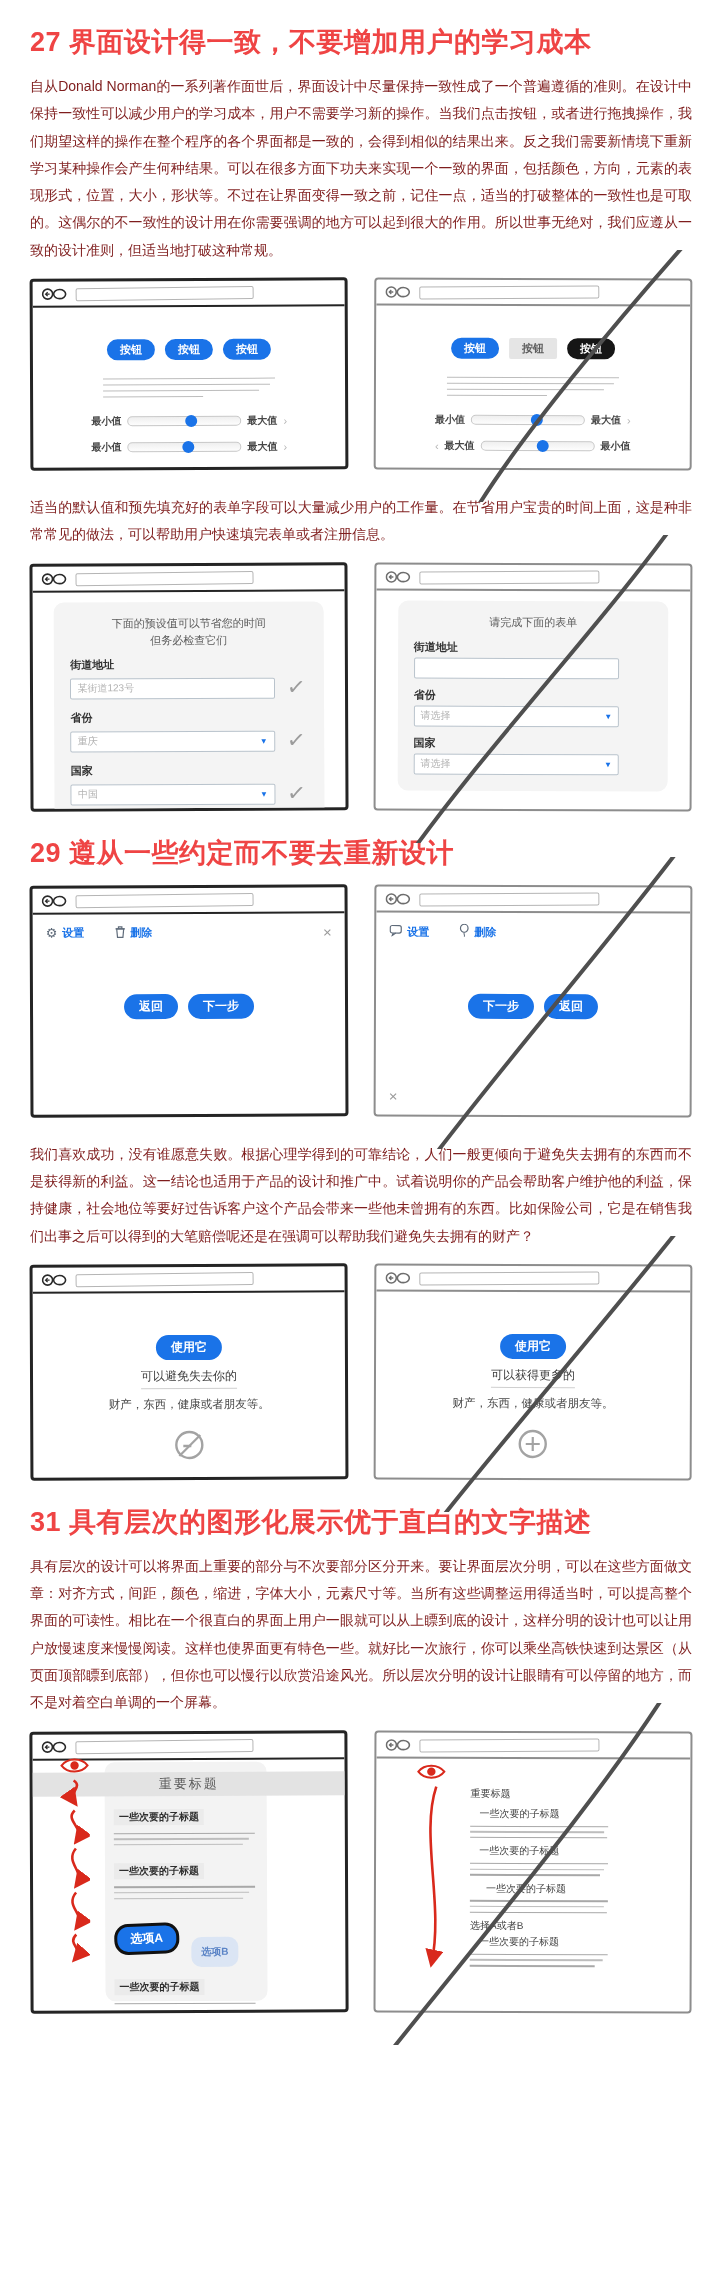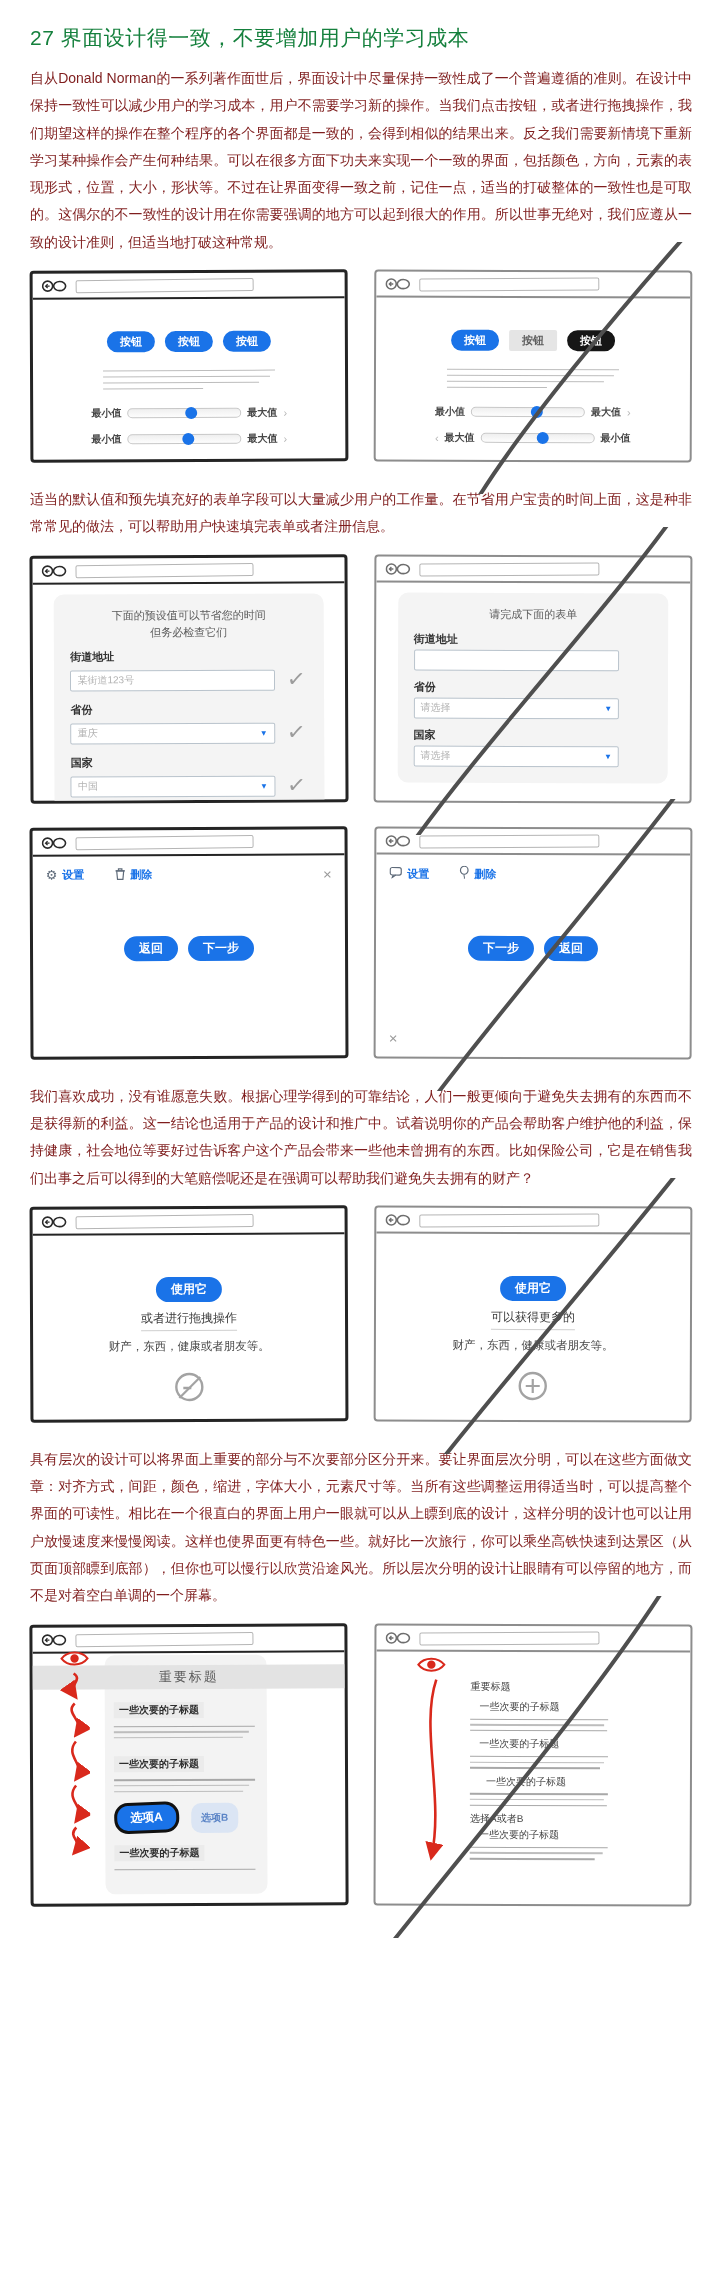--- a/index.html
+++ b/index.html
@@ -1,18 +1,18 @@
 <!DOCTYPE html>
 <html><head>
 <meta charset="utf-8">
 <style>
   html,body{margin:0;padding:0;background:#fff;}
   body{width:720px;font-family:"Liberation Sans","DejaVu Sans",sans-serif;color:#3c3c3c;}
   .page{box-sizing:border-box;width:720px;padding:22px 28px 30px 30px;}
-  .sec-heading{font-size:21px;font-weight:400;color:#15803d;margin:24px 0 13px;letter-spacing:.5px;}
+  .sec-heading{font-size:27px;font-weight:700;color:#ef4444;margin:24px 0 13px;letter-spacing:.5px;}
   .sec-heading.first{margin-top:2px;}
   .sec-body{font-size:14px;line-height:1.95;color:#7f1d1d;text-align:justify;margin:0 0 12px;}
 
   .fig-row{display:flex;gap:26px;margin:14px 0 24px;}
   .figwrap{position:relative;flex:1;}
   .fig{position:relative;box-sizing:border-box;height:100%;background:#fff;border:3px solid #242424;border-radius:4px;transform:rotate(-0.25deg);overflow:hidden;}
   .fig.bad{border:2px solid #8d8d8d;transform:rotate(0.2deg);}
   .h192{height:192px;} .h248{height:248px;} .h232{height:232px;} .h216{height:216px;} .h282{height:282px;}
 
   .chrome{height:24px;border-bottom:2.5px solid #242424;display:flex;align-items:center;gap:8px;padding:0 9px;}
@@ -63,21 +63,21 @@
   .f31-stage{position:relative;height:calc(100% - 27px);}
   .f31-panel{position:absolute;top:2px;bottom:8px;left:23%;width:52%;background:#f3f3f3;border-radius:10px;}
   .f31-band{position:absolute;top:12px;left:0;right:0;height:24px;background:#e3e3e3;display:flex;align-items:center;justify-content:center;font-size:13px;color:#5a5a5a;letter-spacing:2px;}
   .f31-rail{position:absolute;top:0;left:8%;width:34px;display:flex;flex-direction:column;align-items:center;z-index:3;}
   .f31-content{position:absolute;top:46px;left:26%;width:45%;}
   .subtt{display:inline-block;font-size:10px;color:#2f2f2f;font-weight:700;background:#ebebeb;padding:1px 5px;margin-bottom:3px;}
   .tl{height:1.3px;background:#a8a8a8;margin:4.5px 0;}
   .tl.light{background:#bdbdbd;}
   .f31-btnrow{display:flex;align-items:center;gap:12px;margin:10px 0 9px;}
   .optA{background:#1a73e8;color:#fff;font-size:12px;font-weight:700;padding:4px 13px;border-radius:14px;border:3px solid #111;transform:rotate(-2deg);}
-  .optB{background:#dbe5f4;color:#5b84c6;font-size:10px;font-weight:700;padding:8px 10px;border-radius:10px;}
+  .optB{background:#dbe5f4;color:#5b84c6;font-size:10px;font-weight:700;padding:8px 10px;border-radius:10px;margin-top:28px;}
   .f31b-content{position:absolute;top:28px;left:30%;width:44%;}
   .flat-t{font-size:10px;color:#3f3f3f;margin:6px 0 2px;}
   .flat-t.ind{margin-left:9px;}
 </style>
 </head>
 <body>
 
 <div class="page">
 
   <h2 class="sec-heading first">27 界面设计得一致，不要增加用户的学习成本</h2>
@@ -262,20 +262,21 @@
               </span>
           </div>
         </div>
       </div>
       <svg class="crossout" viewBox="0 0 100 100" preserveAspectRatio="none">
         <path d="M12,108 C35,70 70,28 92,-8" stroke="#4f4f4f" stroke-width="4" fill="none" stroke-linecap="round" vector-effect="non-scaling-stroke"></path>
       </svg>
     </div>
   </div>
 
+  <h2 class="sec-heading">29 遵从一些约定而不要去重新设计</h2>
 
   <div class="fig-row">
 
     <div class="figwrap">
       <div class="fig h232">
         <div class="chrome">
           <span class="backicon">
             <svg width="26" height="13" viewBox="0 0 26 13">
                 <circle cx="6" cy="6.5" r="5" fill="none" stroke="#2a2a2a" stroke-width="1.6"></circle>
                 <path d="M8 6.5 L4.5 6.5 M6 4.5 L4 6.5 L6 8.5" stroke="#2a2a2a" stroke-width="1.3" fill="none"></path>
@@ -356,21 +357,21 @@
             <svg width="26" height="13" viewBox="0 0 26 13">
                 <circle cx="6" cy="6.5" r="5" fill="none" stroke="#2a2a2a" stroke-width="1.6"></circle>
                 <path d="M8 6.5 L4.5 6.5 M6 4.5 L4 6.5 L6 8.5" stroke="#2a2a2a" stroke-width="1.3" fill="none"></path>
                 <ellipse cx="18" cy="6.5" rx="6" ry="4.6" fill="none" stroke="#2a2a2a" stroke-width="1.6"></ellipse>
               </svg>
           </span>
           <span class="urlbar"></span>
         </div>
         <div class="f30-body">
           <span class="pill-lg">使用它</span>
-          <span class="l1">或者进行拖拽操作</span>
+          <span class="l1">可以避免失去你的</span>
           <span class="l2">财产，东西，健康或者朋友等。</span>
           <span class="circleicon">
             <svg width="36" height="36" viewBox="0 0 36 36">
                 <circle cx="18" cy="18" r="13" fill="none" stroke="#a3a3a3" stroke-width="2.4"></circle>
                 <path d="M12 19 h8" stroke="#a3a3a3" stroke-width="2.4"></path>
                 <path d="M8 29 L29 8" stroke="#a3a3a3" stroke-width="2.2"></path>
               </svg>
           </span>
         </div>
       </div>
@@ -399,20 +400,21 @@
               </svg>
           </span>
         </div>
       </div>
       <svg class="crossout" viewBox="0 0 100 100" preserveAspectRatio="none">
         <path d="M20,108 C42,72 72,28 94,-8" stroke="#4f4f4f" stroke-width="4" fill="none" stroke-linecap="round" vector-effect="non-scaling-stroke"></path>
       </svg>
     </div>
   </div>
 
+  <h2 class="sec-heading">31 具有层次的图形化展示优于直白的文字描述</h2>
   <p class="sec-body">具有层次的设计可以将界面上重要的部分与不次要部分区分开来。要让界面层次分明，可以在这些方面做文章：对齐方式，间距，颜色，缩进，字体大小，元素尺寸等。当所有这些调整运用得适当时，可以提高整个界面的可读性。相比在一个很直白的界面上用户一眼就可以从上瞟到底的设计，这样分明的设计也可以让用户放慢速度来慢慢阅读。这样也使界面更有特色一些。就好比一次旅行，你可以乘坐高铁快速到达景区（从页面顶部瞟到底部），但你也可以慢行以欣赏沿途风光。所以层次分明的设计让眼睛有可以停留的地方，而不是对着空白单调的一个屏幕。</p>
 
   <div class="fig-row">
 
     <div class="figwrap">
       <div class="fig h282">
         <div class="chrome">
           <span class="backicon">
             <svg width="26" height="13" viewBox="0 0 26 13">
                 <circle cx="6" cy="6.5" r="5" fill="none" stroke="#2a2a2a" stroke-width="1.6"></circle>

